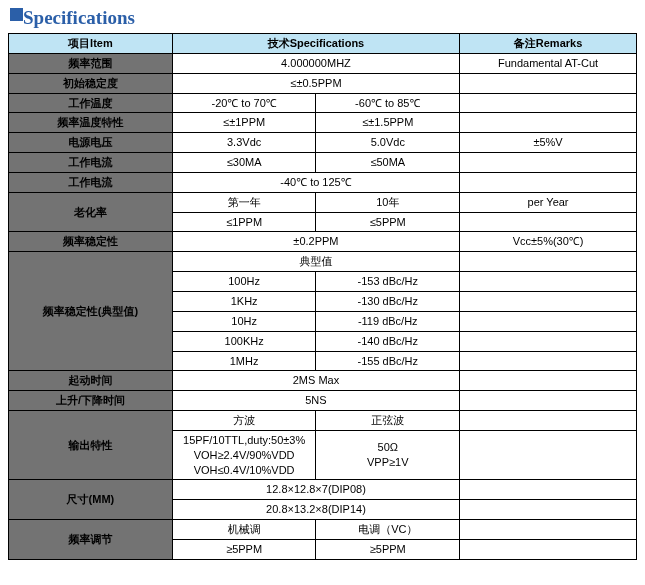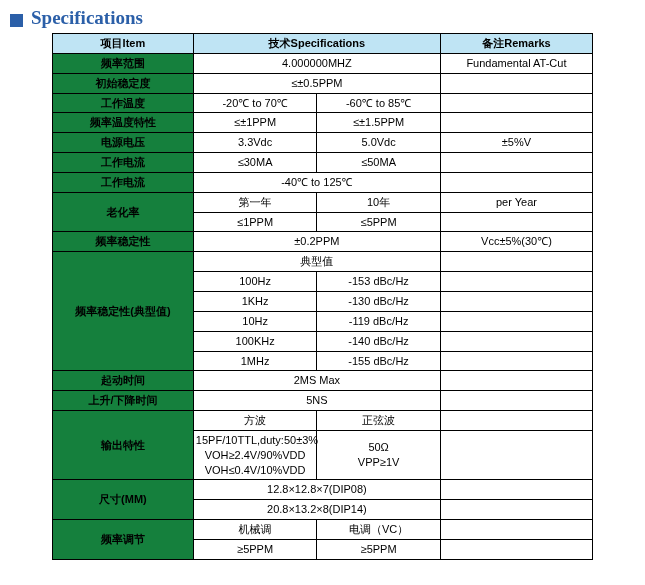--- a/index.html
+++ b/index.html
@@ -13,58 +13,58 @@
     font-family: "Liberation Sans", sans-serif;
     color: #000;
   }
   .page {
     width: 645px;
     box-sizing: border-box;
     padding: 6px 8px 0 8px;
   }
   .title-row {
     display: flex;
-    align-items: flex-end;
-    gap: 8px;
+    align-items: flex-start;
+    gap: 0;
     margin: 2px 0 6px 2px;
   }
   .title-square {
     width: 13px;
     height: 13px;
     background: #2b5fa8;
     display: inline-block;
     flex: 0 0 auto;
   }
   .title-text {
     font-family: "Liberation Serif", serif;
     font-size: 19px;
     font-weight: bold;
     color: #2b5fa8;
     letter-spacing: 0px;
     line-height: 1;
   }
   table.spec {
     border-collapse: collapse;
-    width: 541px;
+    width: 629px;
     margin: 0 auto;
     table-layout: fixed;
   }
   table.spec td, table.spec th {
     border: 1px solid #000;
     font-size: 11px;
     font-family: "Liberation Sans", sans-serif;
     text-align: center;
     vertical-align: middle;
     padding: 2px 2px;
     line-height: 1.35;
     height: 18px;
     box-sizing: border-box;
   }
   td.label {
-    background: #15803d;
+    background: #737373;
     font-weight: bold;
     width: 138px;
   }
   th.hdr {
     background: #bfe4f4;
     font-weight: bold;
     font-size: 11px;
   }
   td.val {
     background: #ffffff;

